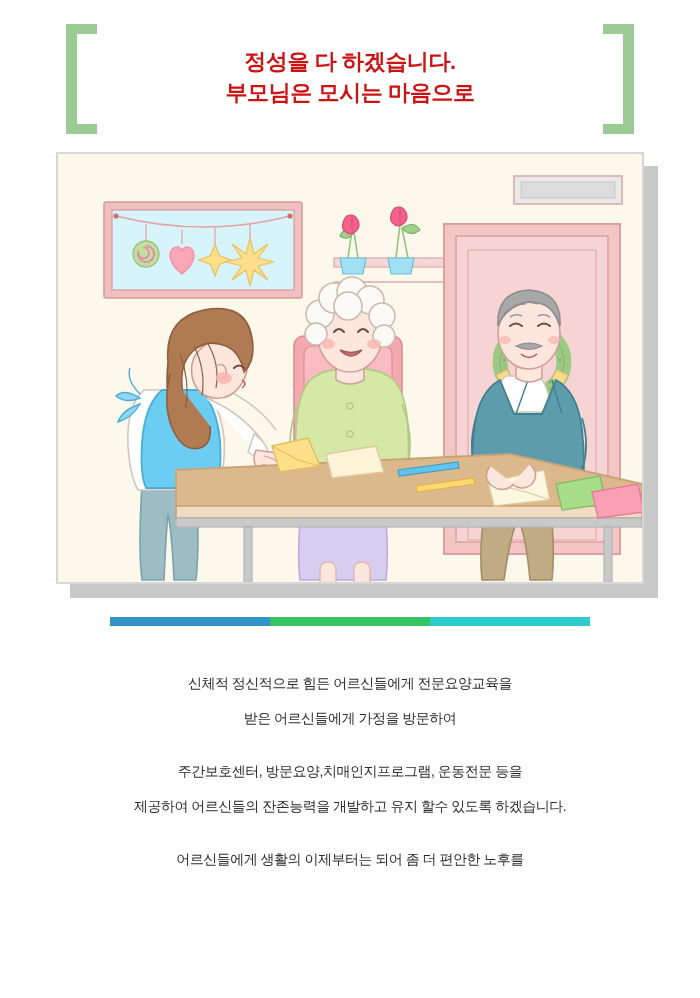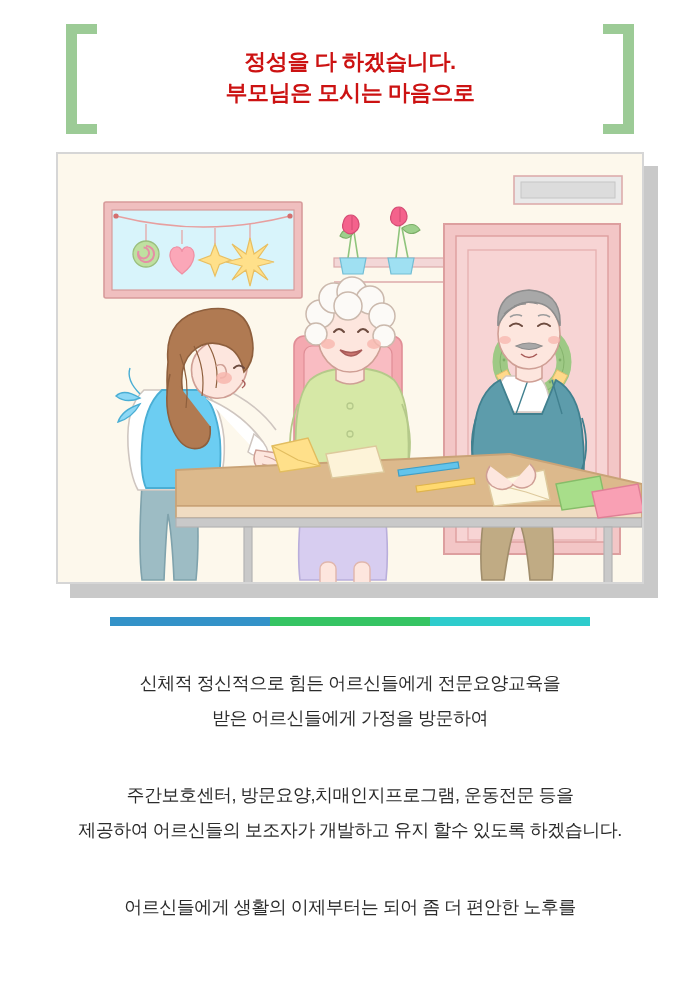--- a/index.html
+++ b/index.html
@@ -100,26 +100,26 @@
   .seg-3 { width: 160px; background: #2ecccc; }
 
   
   .body-copy {
     position: absolute;
     left: 0;
     top: 666px;
     width: 700px;
     text-align: center;
     color: #2b2b2b;
-    font-size: 18px;
+    font-size: 14px;
     line-height: 35px;
     letter-spacing: -0.5px;
   }
   .para { margin: 0; }
-  .para + .para { margin-top: 42px; }
+  .para + .para { margin-top: 18px; }
   .para .ln { display: block; white-space: nowrap; }
 </style>
 </head>
 <body>
 
 <div class="headline-block">
   <div class="bracket left">
     <i class="v"></i>
       <i class="t"></i>
       <i class="b"></i>
@@ -381,18 +381,18 @@
   <span class="seg-3"></span>
 </div>
 
 <div class="body-copy">
   <p class="para">
     <span class="ln">신체적 정신적으로 힘든 어르신들에게 전문요양교육을</span>
     <span class="ln">받은 어르신들에게 가정을 방문하여</span>
   </p>
   <p class="para">
     <span class="ln">주간보호센터, 방문요양,치매인지프로그램, 운동전문 등을</span>
-    <span class="ln">제공하여 어르신들의 보조자가 개발하고 유지 할수 있도록 하겠습니다.</span>
+    <span class="ln">제공하여 어르신들의 잔존능력을 개발하고 유지 할수 있도록 하겠습니다.</span>
   </p>
   <p class="para">
     <span class="ln">어르신들에게 생활의 이제부터는 되어 좀 더 편안한 노후를</span>
   </p>
 </div>
 
 </body></html>

